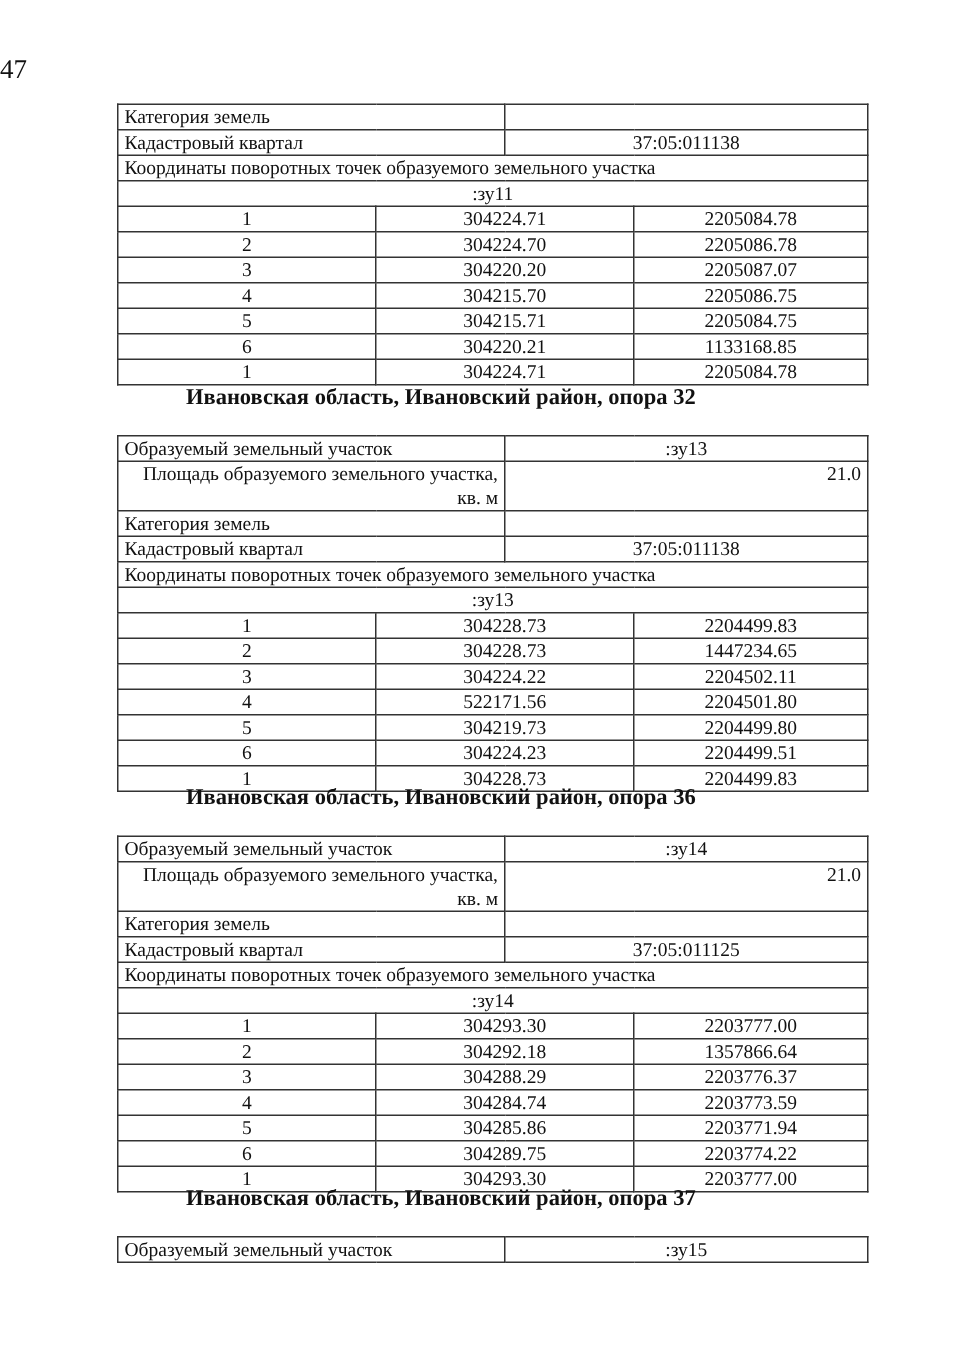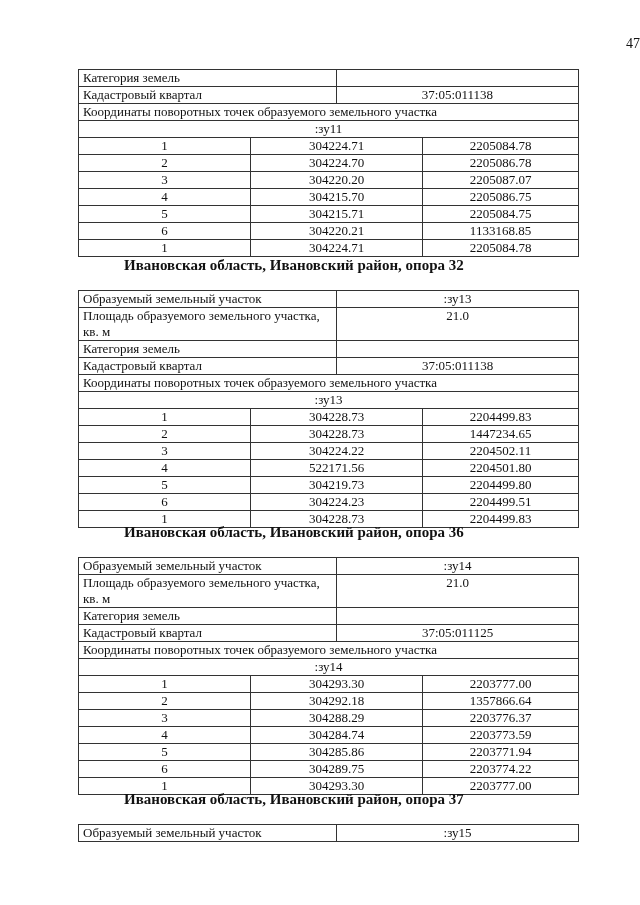--- a/index.html
+++ b/index.html
@@ -1,22 +1,22 @@
 <!DOCTYPE html>
 <html><head>
 <meta charset="utf-8">
 <style>
   html, body { margin: 0; padding: 0; background: #ffffff; }
   body { width: 640px; height: 905px; position: relative; overflow: hidden;
          font-family: "Liberation Serif", serif; color: #111; }
-  .page-num { position: absolute; top: 36px; left: 0; width: 640px; text-align: right; font-size: 14px; }
+  .page-num { position: absolute; top: 36px; left: 0; width: 640px; text-align: left; font-size: 18px; }
   .tbl { position: absolute; left: 78px; width: 500px; border-collapse: collapse; font-size: 13px; table-layout: fixed; padding-left: 32px; }
   .tbl td { border: 1px solid #333; padding: 0 4px; height: 16px; line-height: 16px; }
   .tbl td.c { text-align: center; }
-  .tbl td.tall { height: 32px; vertical-align: top; }
+  .tbl td.tall { height: 32px; vertical-align: top; text-align: right; }
   .heading { position: absolute; left: 124px; font-size: 15px; font-weight: bold; }
 </style>
 </head>
 <body>
 
 <div class="page-num">47</div>
 
 <table class="tbl" style="top:69px">
   <colgroup>
       <col style="width:172px">

